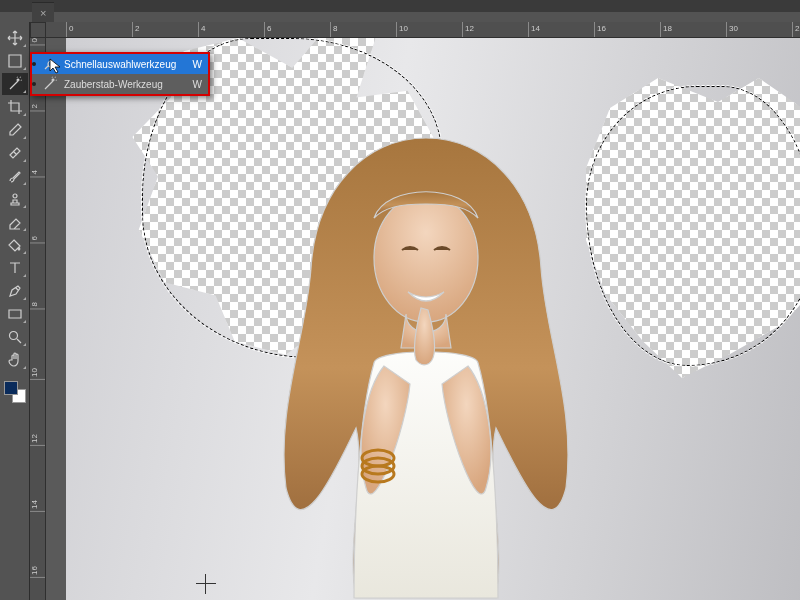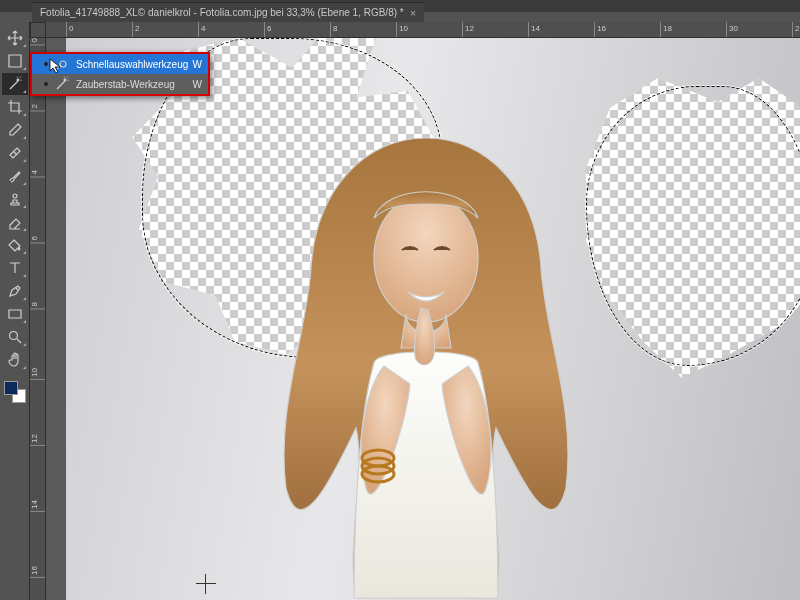--- a/index.html
+++ b/index.html
@@ -49,40 +49,39 @@
 
 .selection { position: absolute; border: 1px dashed #000; outline: 1px dashed #fff; outline-offset: 0;}
 .sel1 { left: 76px; top: 0; width: 300px; height: 320px; border-radius: 40% 55% 48% 62% / 55% 40% 60% 50%; }
 .sel2 { right: 10px; top: 48px; width: 230px; height: 280px; border-radius: 50% 42% 58% 46% / 44% 56% 48% 60%; }
 
 
 .subject { position: absolute; left: 190px; top: 90px; width: 340px; height: 500px; pointer-events: none; }
 
 
 .flyout { position: absolute; left: 30px; top: 52px; width: 180px; background: #5e5e5e; border: 2px solid #d40000; box-shadow: 2px 2px 6px rgba(0,0,0,.5); z-index: 20; }
-.flyout .item { display: flex; align-items: center; gap: 6px; padding: 2px 12px; color: #ddd; font-size: 10px; cursor: pointer; position: relative; }
+.flyout .item { display: flex; align-items: center; gap: 6px; padding: 2px 0; color: #ddd; font-size: 10px; cursor: pointer; position: relative; }
 .flyout .item.sel { background: #2376d6; color: #fff; }
 .flyout .item .dot { width: 4px; height: 4px; background: #222; border-radius: 50%; flex-shrink: 0; }
 .flyout .item .shortcut { position: absolute; right: 6px; }
 .flyout .iconbox { width: 16px; height: 16px; display: flex; align-items: center; justify-content: center; flex-shrink:0;}
 
 
 .cursor { position: absolute; left: 48px; top: 58px; width: 16px; height: 16px; z-index: 25; pointer-events: none; }
 .precise-cursor { position: absolute; left: 150px; top: 536px; width: 20px; height: 20px; z-index: 5; color: #333; }
 .precise-cursor::before { content:""; position:absolute; left:9px; top:0; width:1px; height:20px; background:#333;}
 .precise-cursor::after { content:""; position:absolute; top:9px; left:0; height:1px; width:20px; background:#333;}
 </style>
 </head>
 <body>
 
 <div class="topbar"></div>
 
 <div class="tabstrip">
   <div class="doctab">
-    <span>Fotolia_41749888_XL© danielkrol - Fotolia.com.jpg bei 33,3% (Ebene 1, RGB/8) *</span>
     <span class="close">×</span>
   </div>
 </div>
 
 <div class="toolbox" id="toolbox">
     <div class="tool">
       <svg viewBox="0 0 16 16">
         <path d="M8 1v14M1 8h14M8 1l-2 2M8 1l2 2M8 15l-2-2M8 15l2-2M1 8l2-2M1 8l2 2M15 8l-2-2M15 8l-2 2"></path>
       </svg>
     </div>

